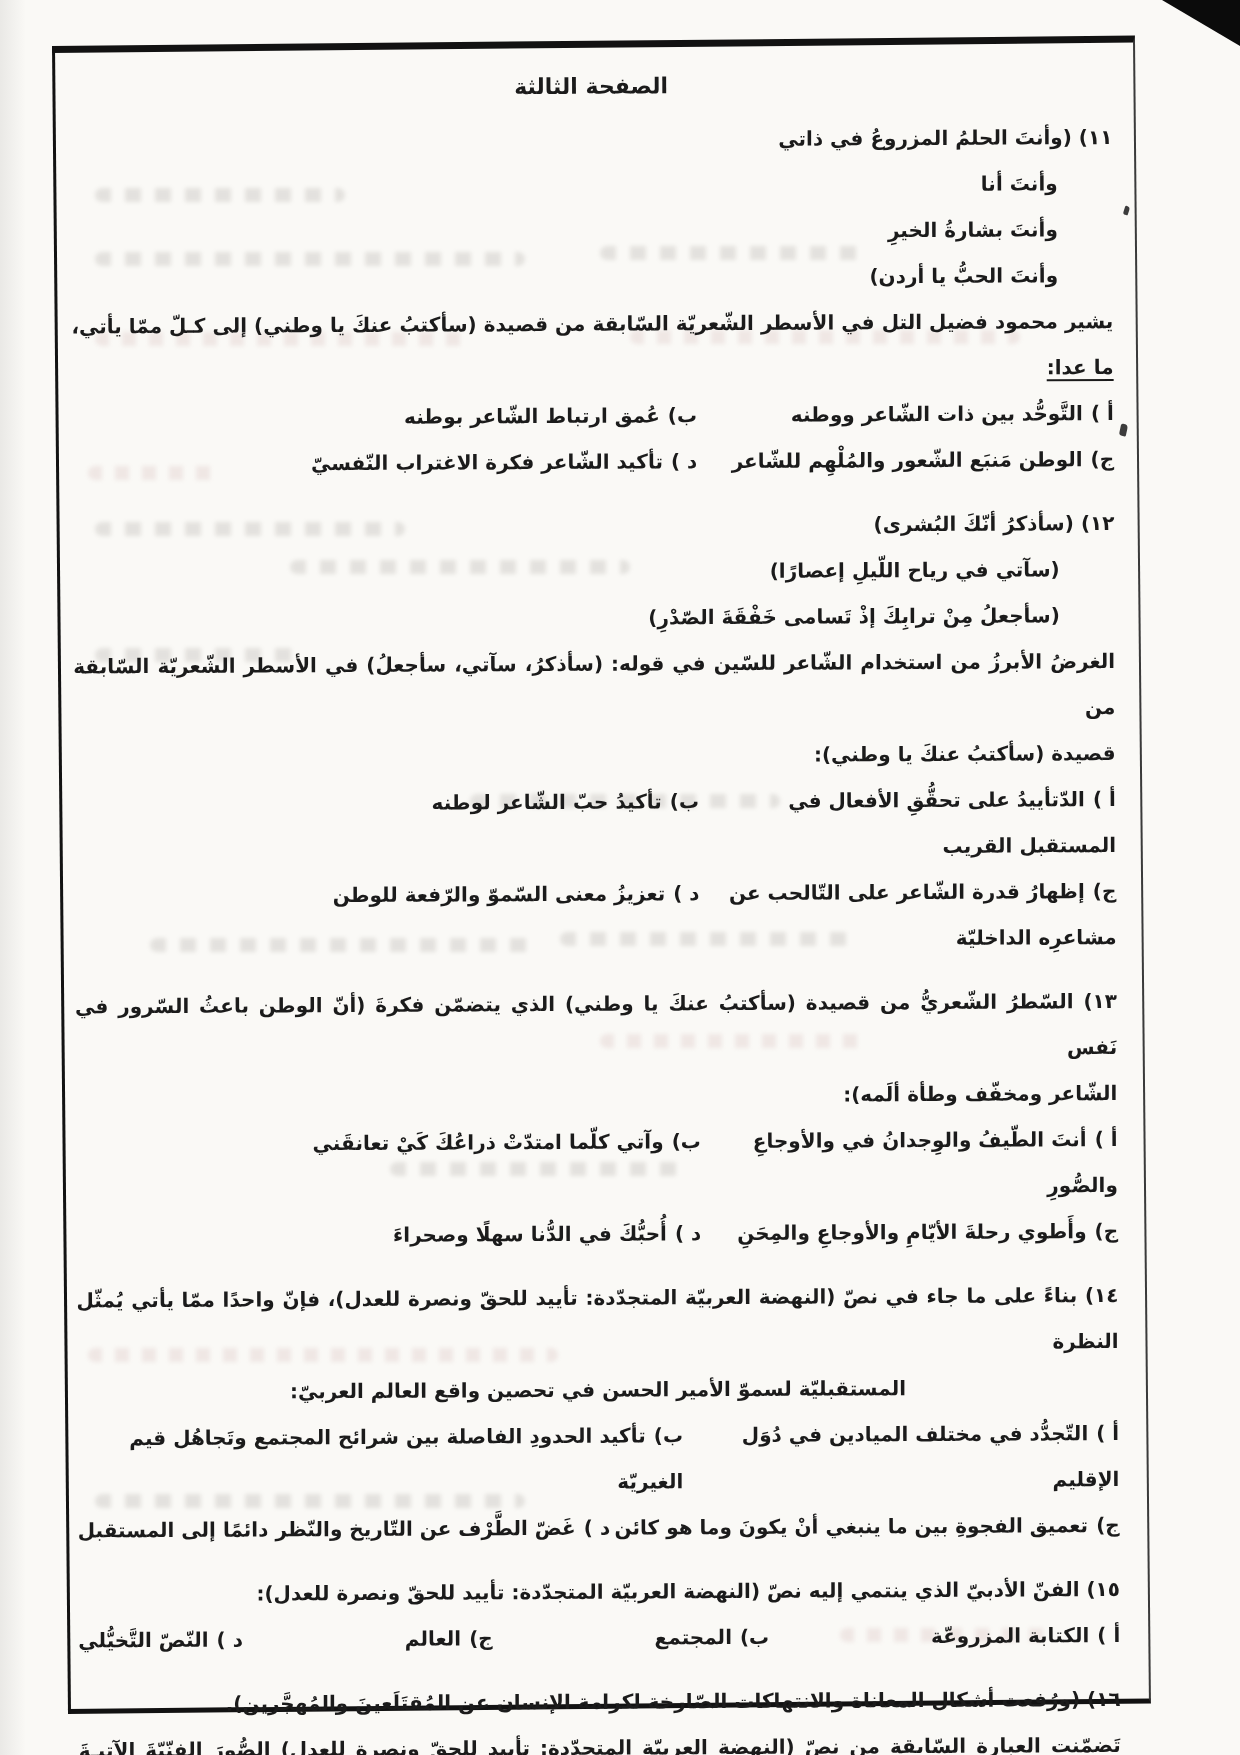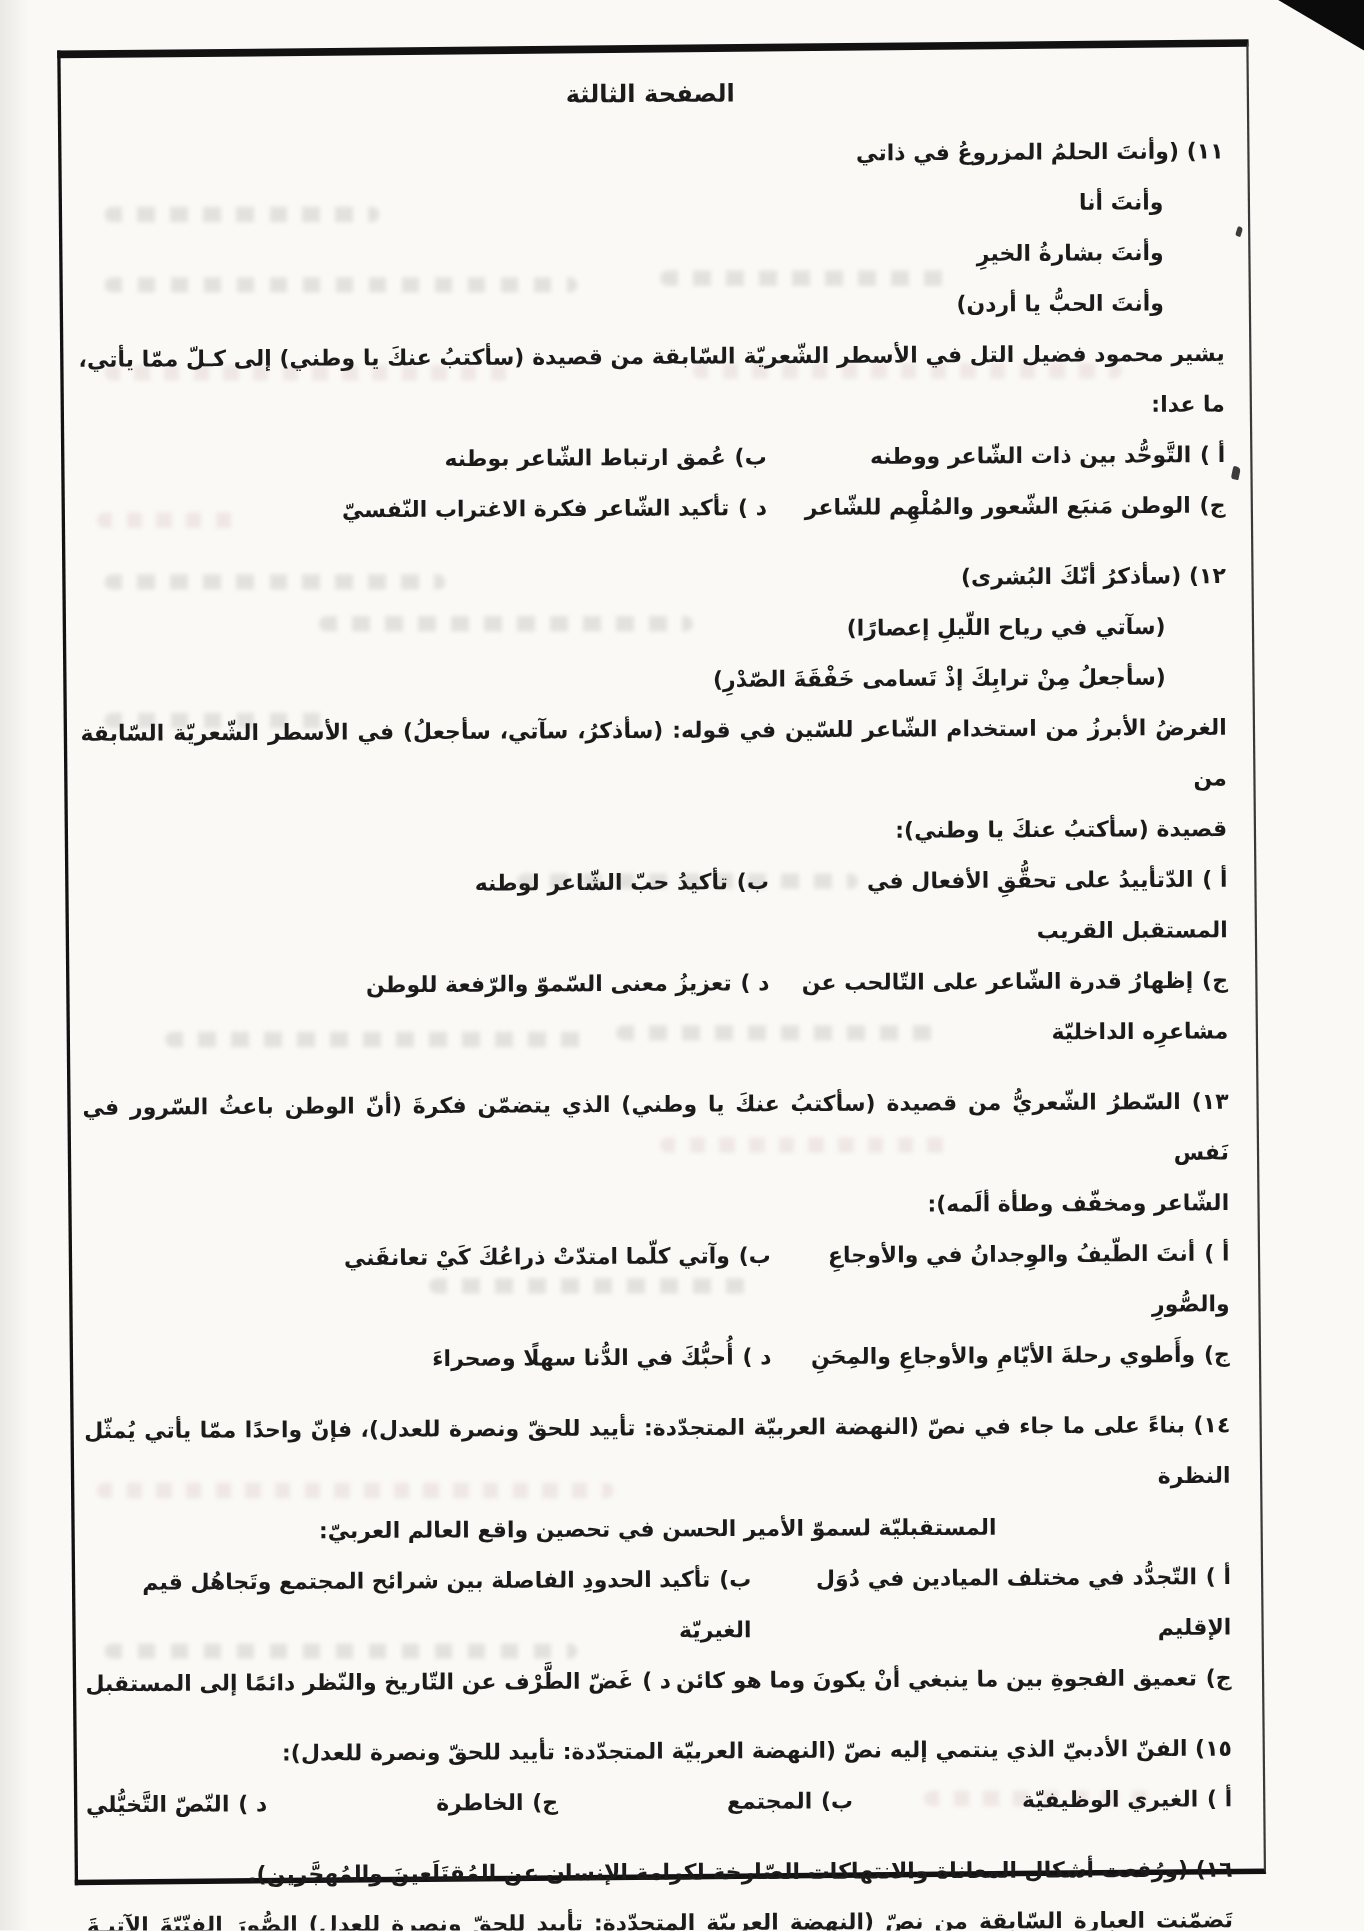--- a/index.html
+++ b/index.html
@@ -23,21 +23,21 @@
   .sm{background:repeating-linear-gradient(90deg, rgba(125,118,112,.35) 0 16px, rgba(125,118,112,0) 16px 30px);}
   .smp{background:repeating-linear-gradient(90deg, rgba(186,140,138,.33) 0 14px, rgba(186,140,138,0) 14px 27px);}
   .content{position:absolute;left:70px;top:62px;width:1042px;
     transform:rotate(-0.3deg);transform-origin:top right;}
   .title{font-size:22px;font-weight:700;text-align:center;margin:0 0 8px 0;line-height:2.0;}
   .line{font-size:20px;font-weight:700;line-height:2.3;}
   .tright{text-align:right;}
   .tcenter{text-align:center;}
   .jfull{text-align:justify;text-align-last:justify;}
   .indent{padding-right:55px;}
-  .u{text-decoration-thickness:2px;text-underline-offset:5px;}
+  .u{text-decoration:underline;text-decoration-thickness:2px;text-underline-offset:5px;}
   .question{margin-bottom:18px;}
   .opts-grid{display:grid;grid-template-columns:40% 60%;}
   .opts-row{display:flex;justify-content:space-between;}
   .opts-row4{display:flex;justify-content:space-between;}
   .opt{font-size:20px;font-weight:700;line-height:2.3;}
   .okey{margin-left:8px;}
 </style>
 </head>
 <body>
 
@@ -118,23 +118,23 @@
     </div>
     <div class="opts-row">
       <div class="opt"><span class="okey">ج)</span><span>تعميق الفجوةِ بين ما ينبغي أنْ يكونَ وما هو كائن</span></div>
       <div class="opt"><span class="okey">د )</span><span>غَضّ الطَّرْف عن التّاريخ والنّظر دائمًا إلى المستقبل</span></div>
     </div>
   </section>
 
   <section class="question">
     <div class="line tright">١٥) الفنّ الأدبيّ الذي ينتمي إليه نصّ (النهضة العربيّة المتجدّدة: تأييد للحقّ ونصرة للعدل):</div>
     <div class="opts-row4">
-      <div class="opt"><span class="okey">أ )</span><span>الغيري الوظيفيّة</span></div>
+      <div class="opt"><span class="okey">أ )</span><span>الكتابة المزروعّة</span></div>
       <div class="opt"><span class="okey">ب)</span><span>المجتمع</span></div>
-      <div class="opt"><span class="okey">ج)</span><span>الخاطرة</span></div>
+      <div class="opt"><span class="okey">ج)</span><span>العالم</span></div>
       <div class="opt"><span class="okey">د )</span><span>النّصّ التَّخيُّلي</span></div>
     </div>
   </section>
 
   <section class="question">
     <div class="line tright">١٦) (ورُفعت أشكال المعاناة والانتهاكات الصّارخة لكرامة الإنسان عن المُقتَلَعينَ والمُهجَّرين).</div>
     <div class="line jfull">تَضمّنت العبارة السّابقة من نصّ (النهضة العربيّة المتجدّدة: تأييد للحقّ ونصرة للعدل) الصُّورَ الفنّيّةَ الآتيـةَ</div>
 
   </section>
 

